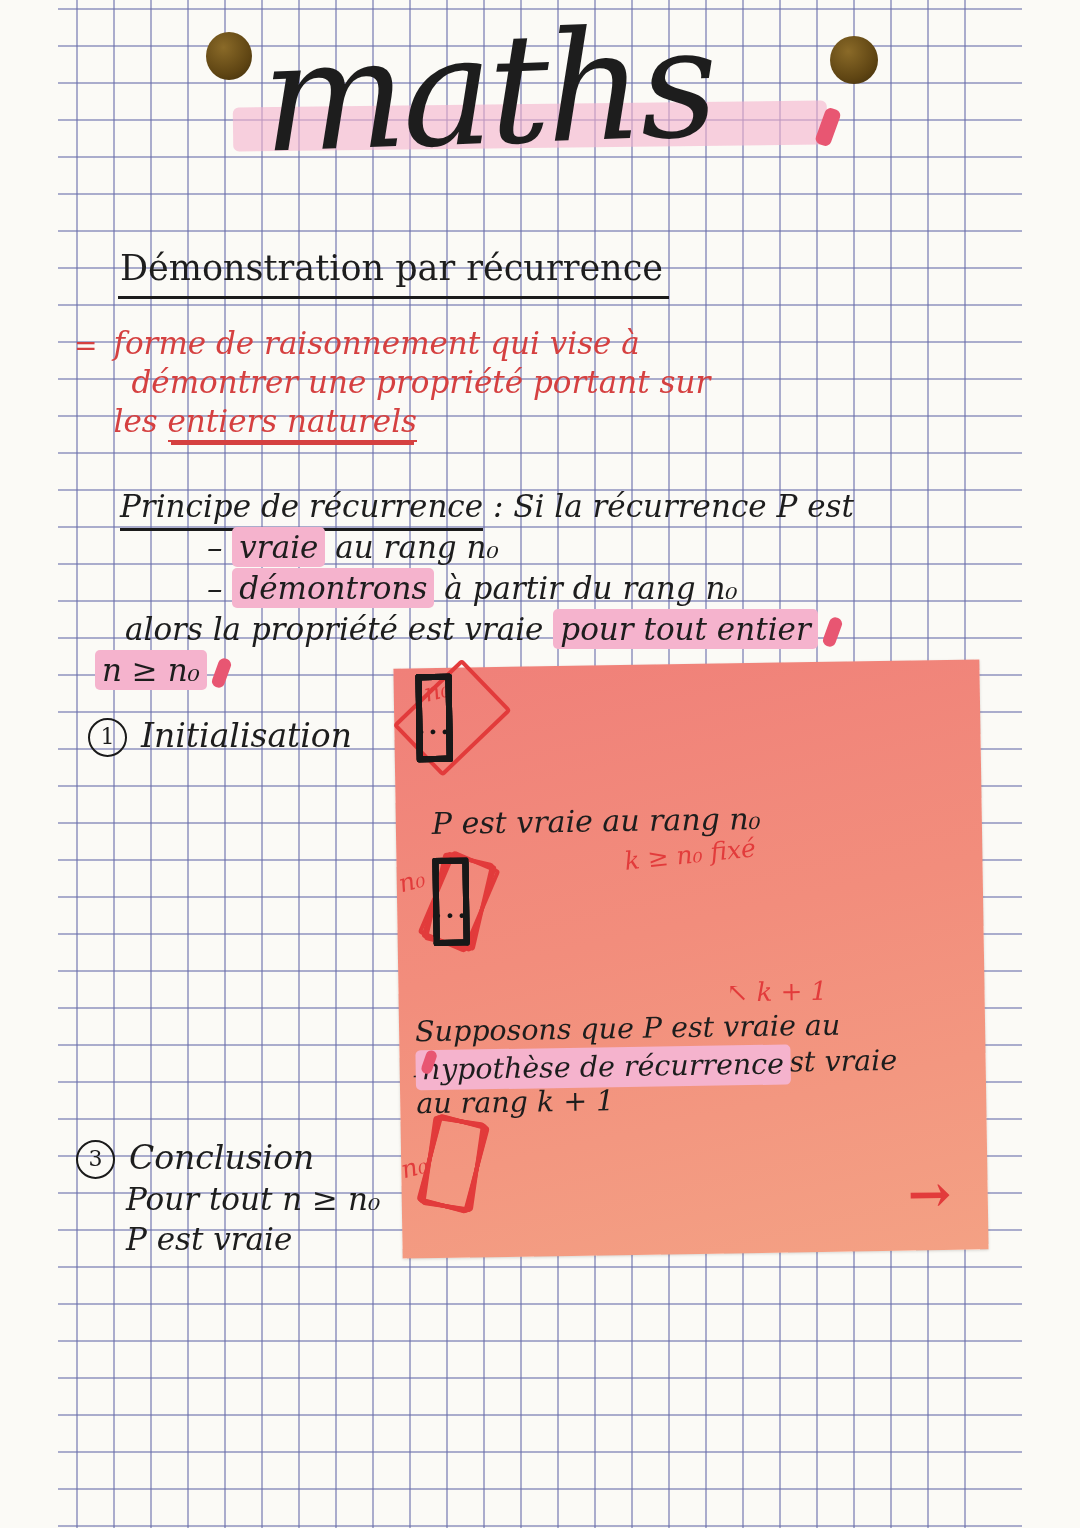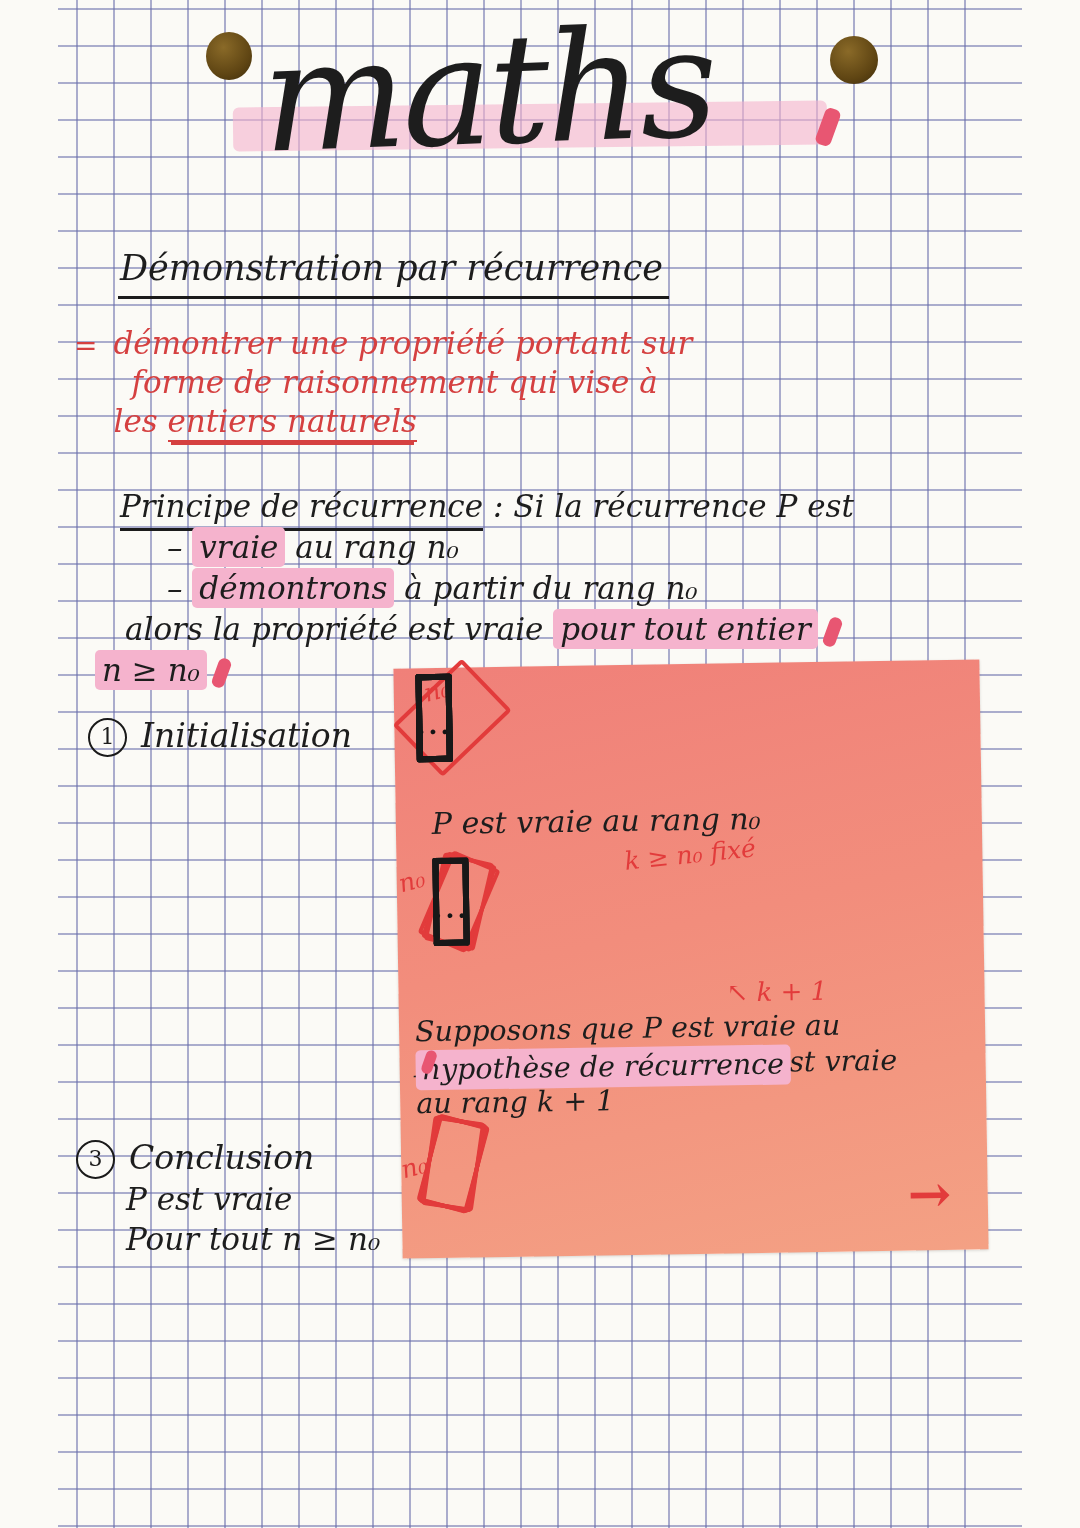--- a/index.html
+++ b/index.html
@@ -23,32 +23,32 @@
   .hole.right{left:830px;top:36px;width:48px;}
 
   .hand{font-style:italic;}
   .title-hl{position:absolute;left:233px;top:104px;width:594px;height:44px;
     background:var(--hl);opacity:.6;border-radius:6px;transform:rotate(-0.7deg);}
   .tick{display:inline-block;width:13px;height:30px;background:#e85672;border-radius:6px;
     transform:rotate(20deg);vertical-align:middle;margin-left:8px;}
   .tick.abs{position:absolute;}
   .title{position:absolute;left:262px;top:0px;font-size:152px;font-style:italic;
     letter-spacing:-4px;transform:rotate(-2deg);line-height:1.2;}
-  .heading{position:absolute;left:118px;top:248px;font-size:35px;font-style:italic;
+  .heading{position:absolute;left:118px;top:248px;font-size:35px;
     border-bottom:3px solid #1b1b1b;padding:0 6px 8px 2px;}
   .definition{position:absolute;left:74px;top:324px;font-size:31px;line-height:39px;
     color:var(--red);font-style:italic;display:flex;gap:16px;}
   .definition .eq{font-style:normal;font-size:28px;margin-top:2px;}
   .def-lines > div:nth-child(2){margin-left:18px;}
   .dbl-u{border-bottom:2px solid currentColor;box-shadow:0 6px 0 -3px currentColor;padding-bottom:1px;text-align:center;}
 
   .principle{position:absolute;left:95px;top:486px;font-size:31px;line-height:41px;font-style:italic;}
   .principle .p-title{border-bottom:3px solid #1b1b1b;padding-bottom:4px;text-align:center;}
   .p1{margin-left:25px;}
-  .p2,.p3{margin-left:72px;font-style:italic;}
+  .p2,.p3{margin-left:112px;font-style:italic;}
   .p4{margin-left:30px;}
   .hl{background:var(--hl);padding:2px 7px;border-radius:5px;box-decoration-break:clone;}
 
   .step{position:absolute;font-size:33px;font-style:italic;line-height:40px;}
   .circ{display:inline-flex;width:35px;height:35px;border:2.5px solid #1a1a1a;border-radius:50%;
     align-items:center;justify-content:center;font-size:22px;font-style:normal;
     margin-right:14px;vertical-align:3px;}
   .step .sub-line{margin-left:50px;font-size:31px;}
 
   .note{position:absolute;left:398px;top:664px;width:586px;height:590px;transform:rotate(-0.9deg);
@@ -81,41 +81,41 @@
 
   <div class="title-hl"></div>
   <span class="tick abs" style="left:812px;top:108px;width:16px;height:38px;"></span>
   <div class="title hand">maths</div>
 
   <div class="heading">Démonstration par récurrence</div>
 
   <div class="definition">
     <span class="eq">=</span>
     <div class="def-lines">
+      <div>forme de raisonnement qui vise à</div>
       <div>démontrer une propriété portant sur</div>
-      <div>forme de raisonnement qui vise à</div>
       <div><span>les</span> <span class="dbl-u">entiers naturels</span></div>
     </div>
   </div>
 
   <div class="principle">
     <div class="p1"><span class="p-title">Principe de récurrence</span> <span>: Si la récurrence P est</span></div>
     <div class="p2"><span>–</span> <span class="hl">vraie</span> <span>au rang n₀</span></div>
     <div class="p3"><span>–</span> <span class="hl">démontrons</span> <span>à partir du rang n₀</span></div>
     <div class="p4"><span>alors la propriété est vraie</span> <span class="hl">pour tout entier</span><span class="tick"></span></div>
     <div class="p5"><span class="hl">n ≥ n₀</span><span class="tick"></span></div>
   </div>
 
   <div class="step" style="left:88px;top:716px;">
     <span class="circ">1</span><span class="hand">Initialisation</span>
   </div>
   <div class="step" style="left:76px;top:1138px;">
     <div><span class="circ">3</span><span class="hand">Conclusion</span></div>
+    <div class="sub-line hand">Pour tout n ≥ n₀</div>
     <div class="sub-line hand">P est vraie</div>
-    <div class="sub-line hand">Pour tout n ≥ n₀</div>
   </div>
 
   <div class="note">
     <span class="nlabel" style="left:30px;top:8px;">n₀</span>
     <div class="drow" style="left:22px;top:28px;gap:18px;">
         <div class="domino red" style="transform: rotate(47deg); width: 72px; height: 96px;"></div>
         <div class="domino black"></div>
         <div class="domino black"></div>
         <div class="dots">...</div>
         <div class="domino black"></div>

